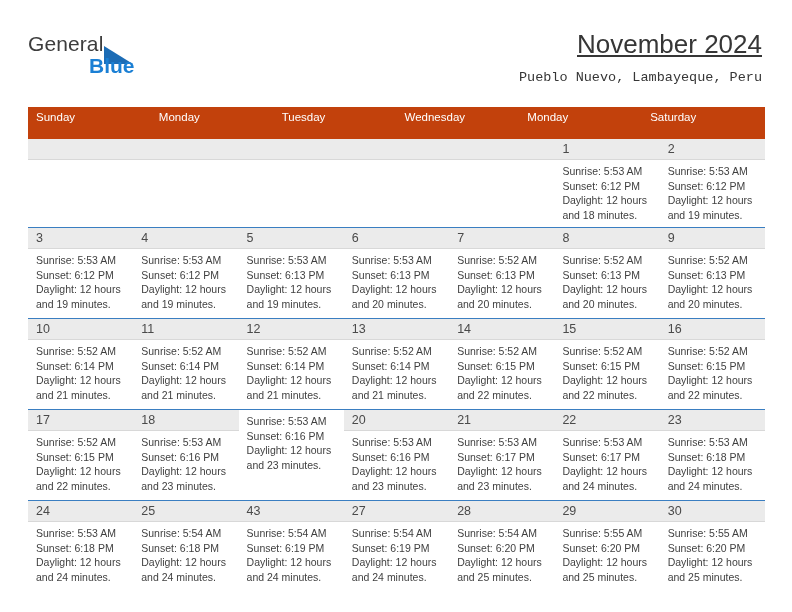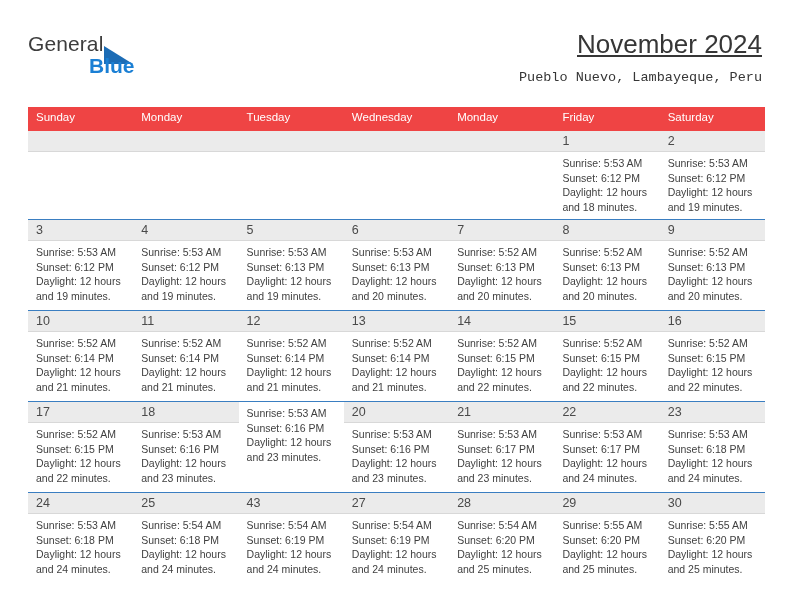--- a/index.html
+++ b/index.html
@@ -85,22 +85,23 @@
 
   
   .calendar {
     position: absolute;
     left: 28px;
     top: 107px;
     width: 737px;
   }
   .dow-row {
     display: flex;
-    background: #ef4444;
-    height: 24px;
+    background: #c2410c;
+    height: 32px;
+    justify-content: flex-end;
   }
   .dow {
     flex: 1 1 0;
     color: #ffffff;
     font-size: 11.5px;
     line-height: 21px;
     padding-left: 8px;
     white-space: nowrap;
     overflow: hidden;
   }
@@ -161,21 +162,20 @@
 
   </div>
 
   <div class="calendar">
     <div class="dow-row" id="dow-row">
         <div class="dow">Sunday</div>
         <div class="dow">Monday</div>
         <div class="dow">Tuesday</div>
         <div class="dow">Wednesday</div>
         <div class="dow">Monday</div>
-        <div class="dow">Friday</div>
         <div class="dow">Saturday</div>
       </div>
     <div id="weeks-container">
         <div class="week first">
           <div class="cell empty">
             <div class="daynum-band"><span class="daynum"></span></div>
           </div>
           <div class="cell empty">
             <div class="daynum-band"><span class="daynum"></span></div>
           </div>

